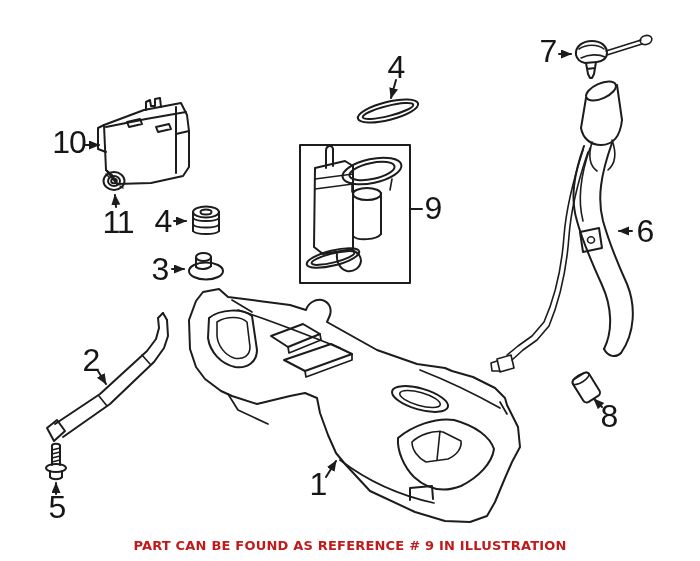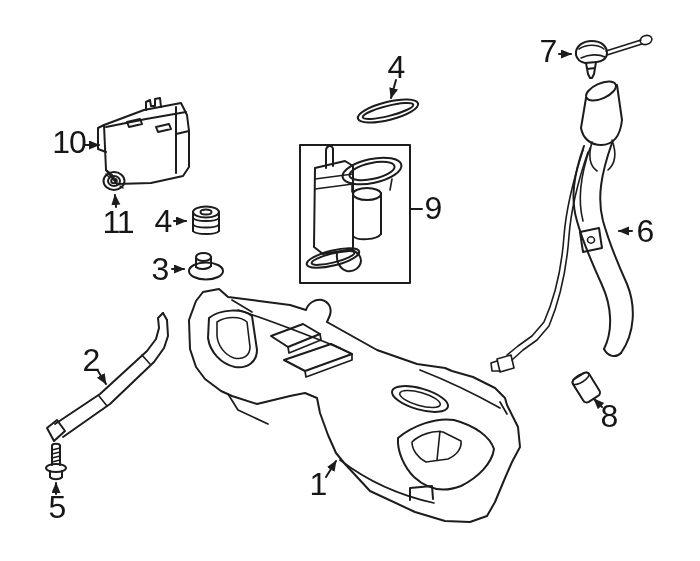--- a/index.html
+++ b/index.html
@@ -206,13 +206,14 @@
   <span class="callout cl-4">4</span>
   <span class="callout cl-5">5</span>
   <span class="callout cl-6">6</span>
   <span class="callout cl-7">7</span>
   <span class="callout cl-8">8</span>
   <span class="callout cl-9">9</span>
   <span class="callout cl-10">4</span>
   <span class="callout cl-11">10</span>
   <span class="callout cl-12">11</span>
 
+  <div class="caption">PART CAN BE FOUND AS REFERENCE # 9 IN ILLUSTRATION</div>
 </div>
 
 </body></html>

